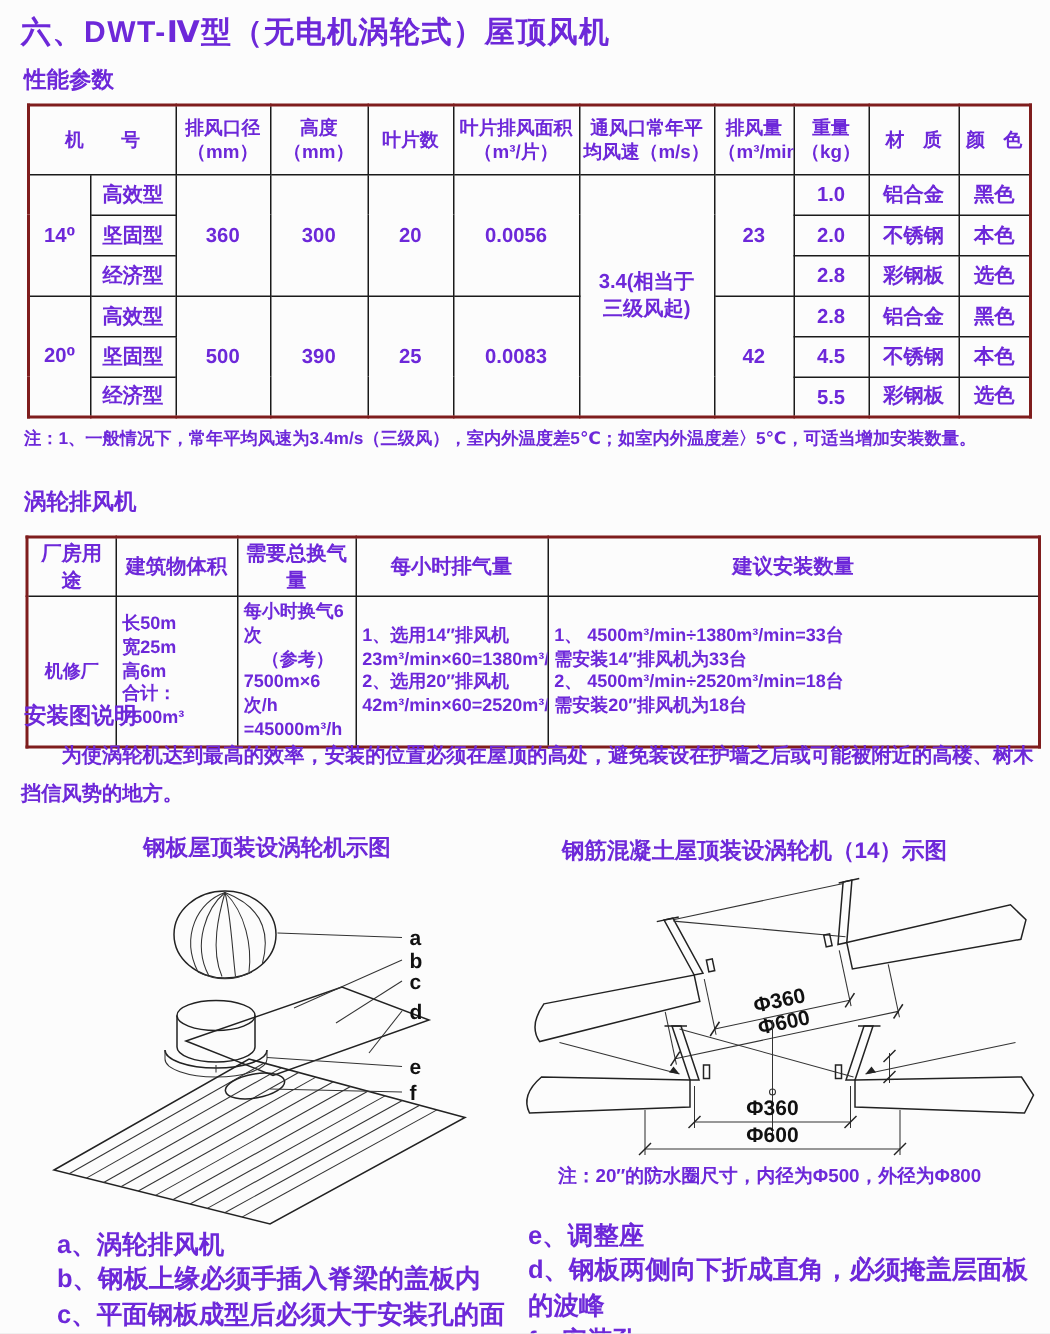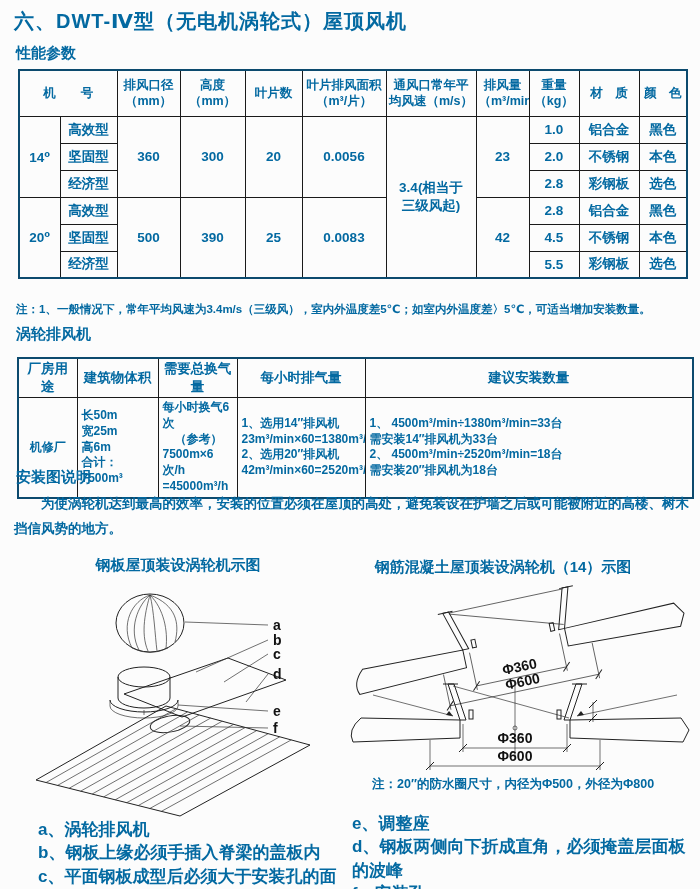--- a/index.html
+++ b/index.html
@@ -1,21 +1,21 @@
 <!DOCTYPE html>
 <html><head>
 <meta charset="utf-8">
 <style>
   html,body{margin:0;padding:0;background:#e8e8e8;}
-  .page{position:relative;width:700px;height:889px;background:#fcfcfc;color:#0369a1;
+  .page{position:relative;width:700px;height:889px;background:#fcfcfc;color:#6d28d9;
         font-family:"Liberation Sans","DejaVu Sans",sans-serif;font-weight:700;overflow:hidden;}
   .abs{position:absolute;}
   .title{font-size:20px;letter-spacing:1px;}
   .sec{font-size:15px;}
-  table.t{border-collapse:collapse;table-layout:fixed;border:2px solid #0c4a6e;}
+  table.t{border-collapse:collapse;table-layout:fixed;border:2px solid #7f1d1d;}
   .t th,.t td{border:1.4px solid #1a1a1a;text-align:center;vertical-align:middle;padding:1px 2px;overflow:hidden;}
   .perf th{font-size:12.5px;line-height:1.3;white-space:pre-wrap;font-weight:700;}
   .perf thead tr{height:46px;}
   .perf tbody tr{height:27px;}
   .perf td{font-size:13.5px;font-weight:700;margin-top:20px;}
   .pre{white-space:pre-wrap;}
   .notes{font-size:11.5px;line-height:1.45;}
   .notes .n2{padding-left:26px;}
   .ex th{font-size:13.5px;height:31px;font-weight:700;}
   .ex td{font-size:12px;text-align:left;vertical-align:middle;white-space:pre-wrap;line-height:1.32;padding:2px 4px;font-weight:700;}
@@ -120,21 +120,21 @@
       </tr>
       <tr>
         <td>经济型</td>
         <td>5.5</td>
         <td>彩钢板</td>
         <td>选色</td>
       </tr>
     </tbody>
   </table>
 
-  <div class="abs notes" style="left:16px;top:285px;width:678px;margin-top:16px;">
+  <div class="abs notes" style="left:16px;top:285px;width:678px;">
     <div>注：1、一般情况下，常年平均风速为3.4m/s（三级风），室内外温度差5℃；如室内外温度差〉5℃，可适当增加安装数量。</div>
   </div>
 
   <div class="abs sec" style="left:16px;top:325px;">涡轮排风机</div>
 
   <table class="t ex abs" style="left:17px;top:357px;width:675px;">
     <colgroup>
       <col style="width:59px">
         <col style="width:81px">
         <col style="width:79px">

